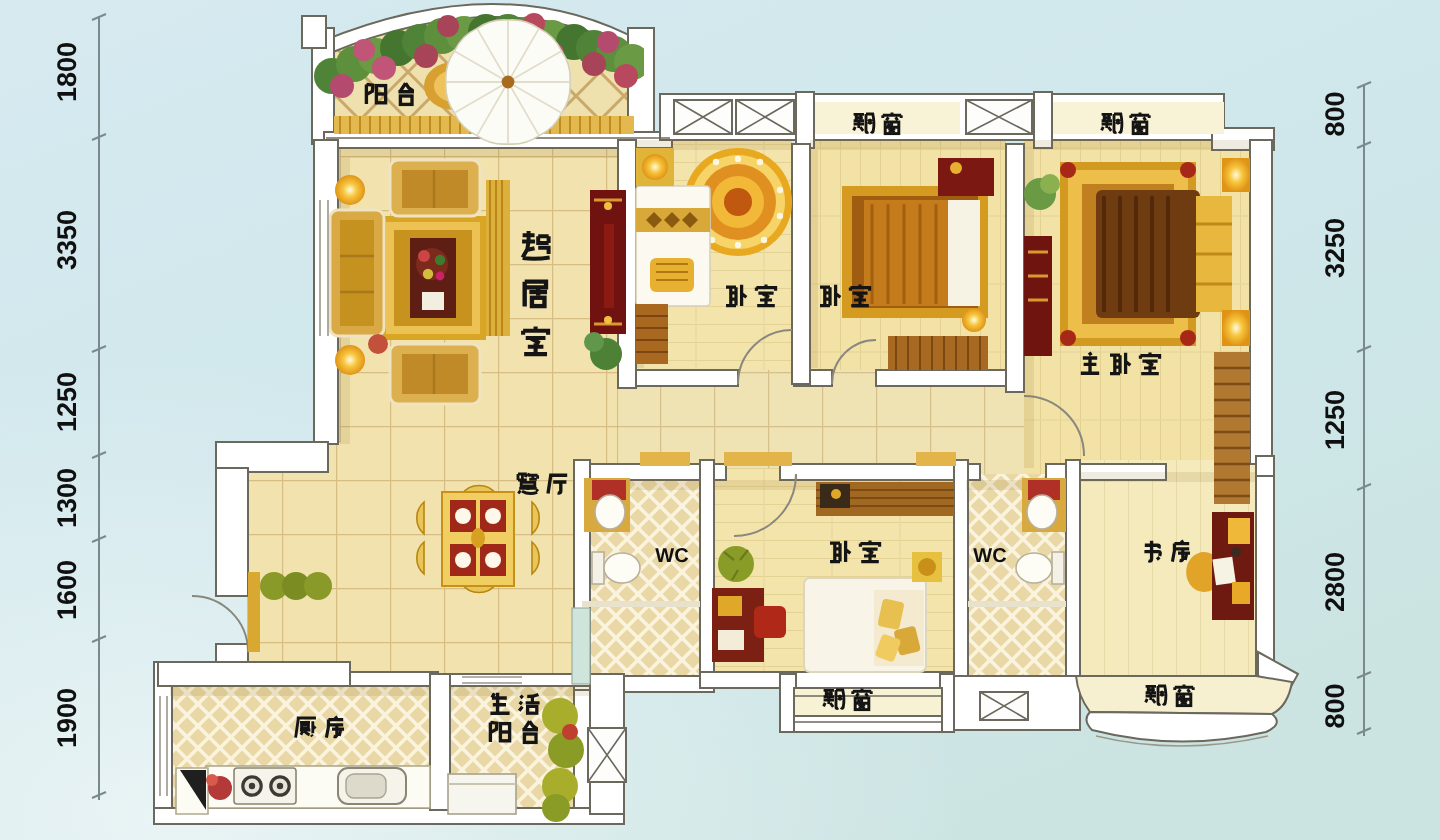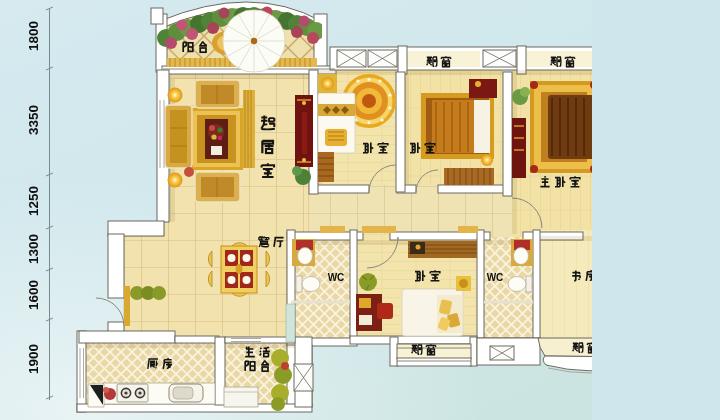--- a/index.html
+++ b/index.html
@@ -1,15 +1,15 @@
 <!DOCTYPE html>
 <html><head><meta charset="utf-8">
 <style>
 html,body{margin:0;padding:0;background:#cfe7ec;font-family:"Liberation Sans",sans-serif;}
-#stage{position:relative;width:592px;height:420px;overflow:hidden;}
+#stage{position:relative;width:720px;height:420px;overflow:hidden;}
 </style></head>
 <body>
 <div id="stage">
 <svg width="720" height="420" viewBox="0 0 720 420">
 <defs>
 <linearGradient id="bg" x1="0" y1="0" x2="0.75" y2="1">
  <stop offset="0" stop-color="#d6eaf0"></stop>
  <stop offset="0.55" stop-color="#cfe7eb"></stop>
  <stop offset="1" stop-color="#cbe4e1"></stop>
 </linearGradient>

